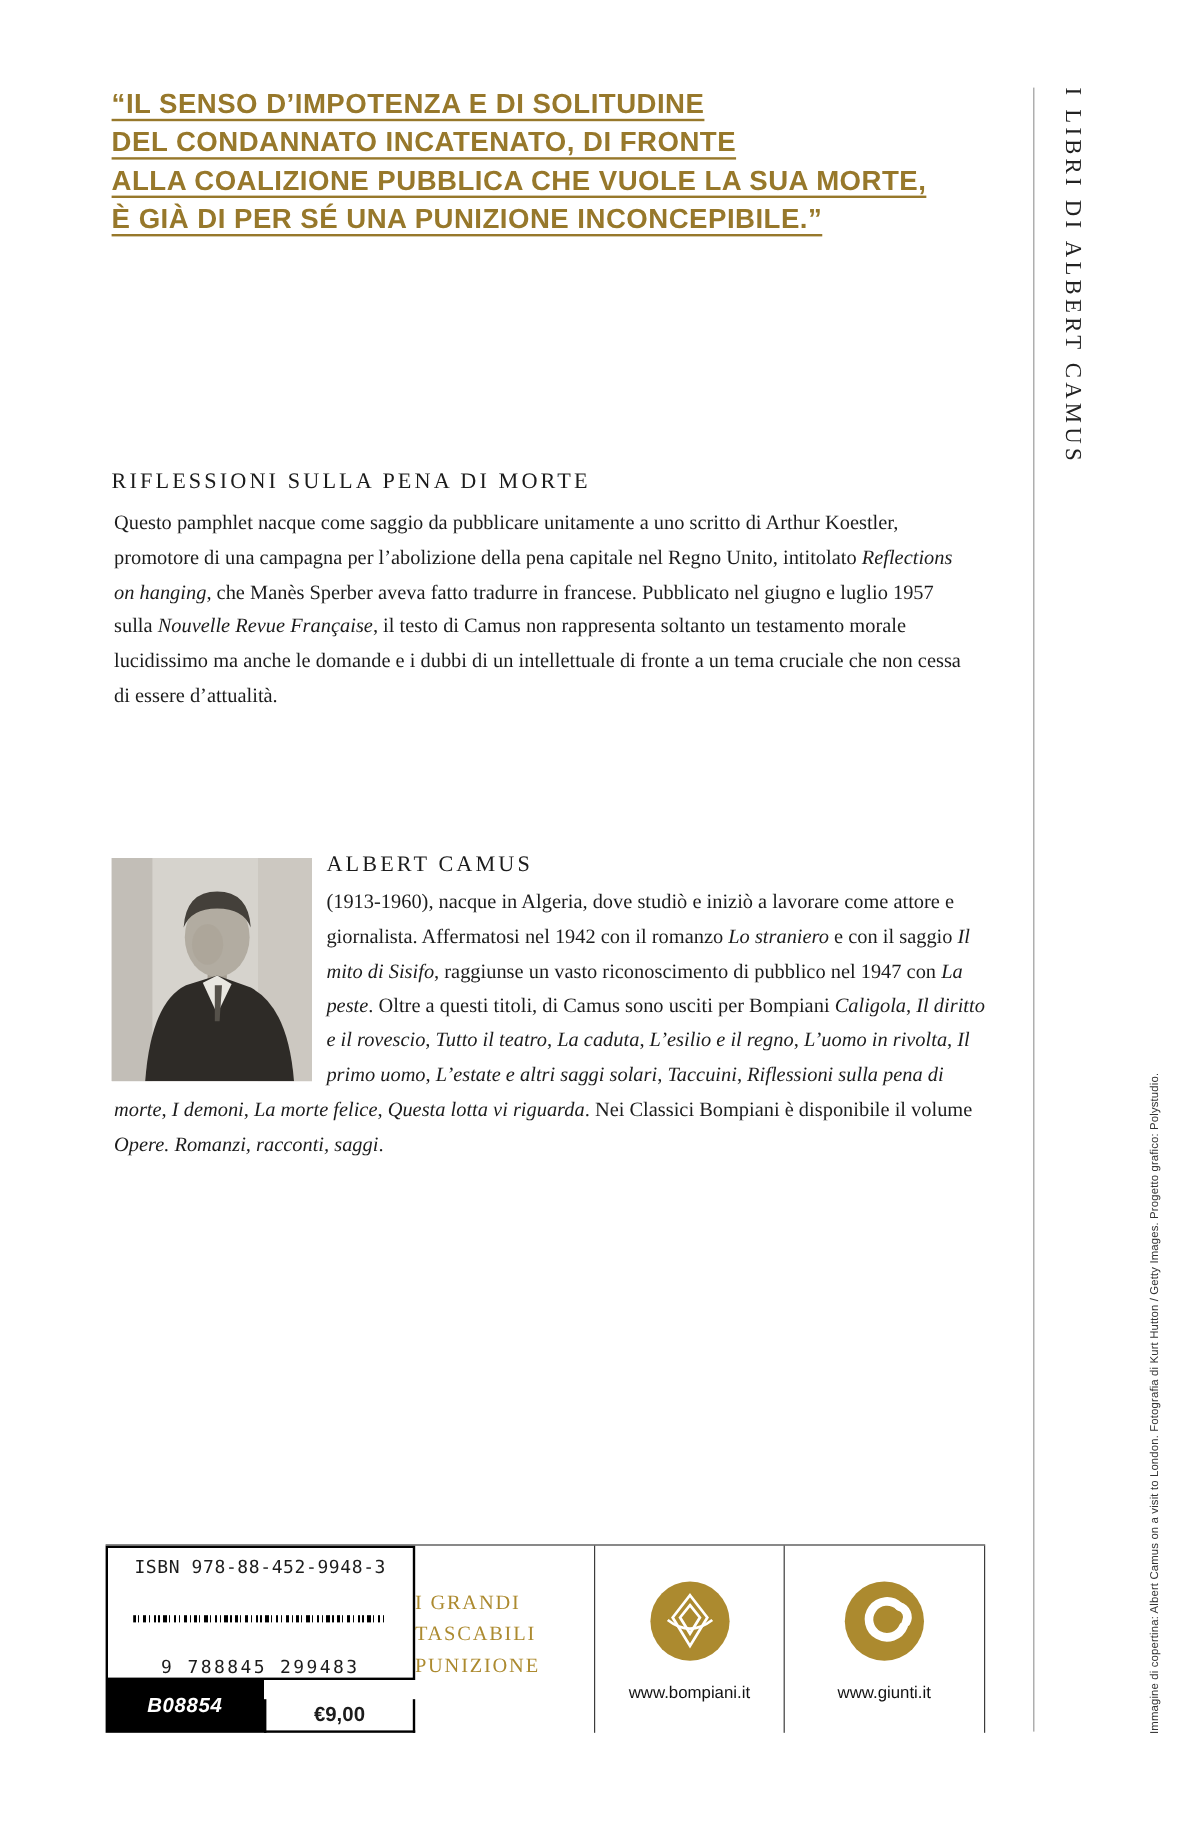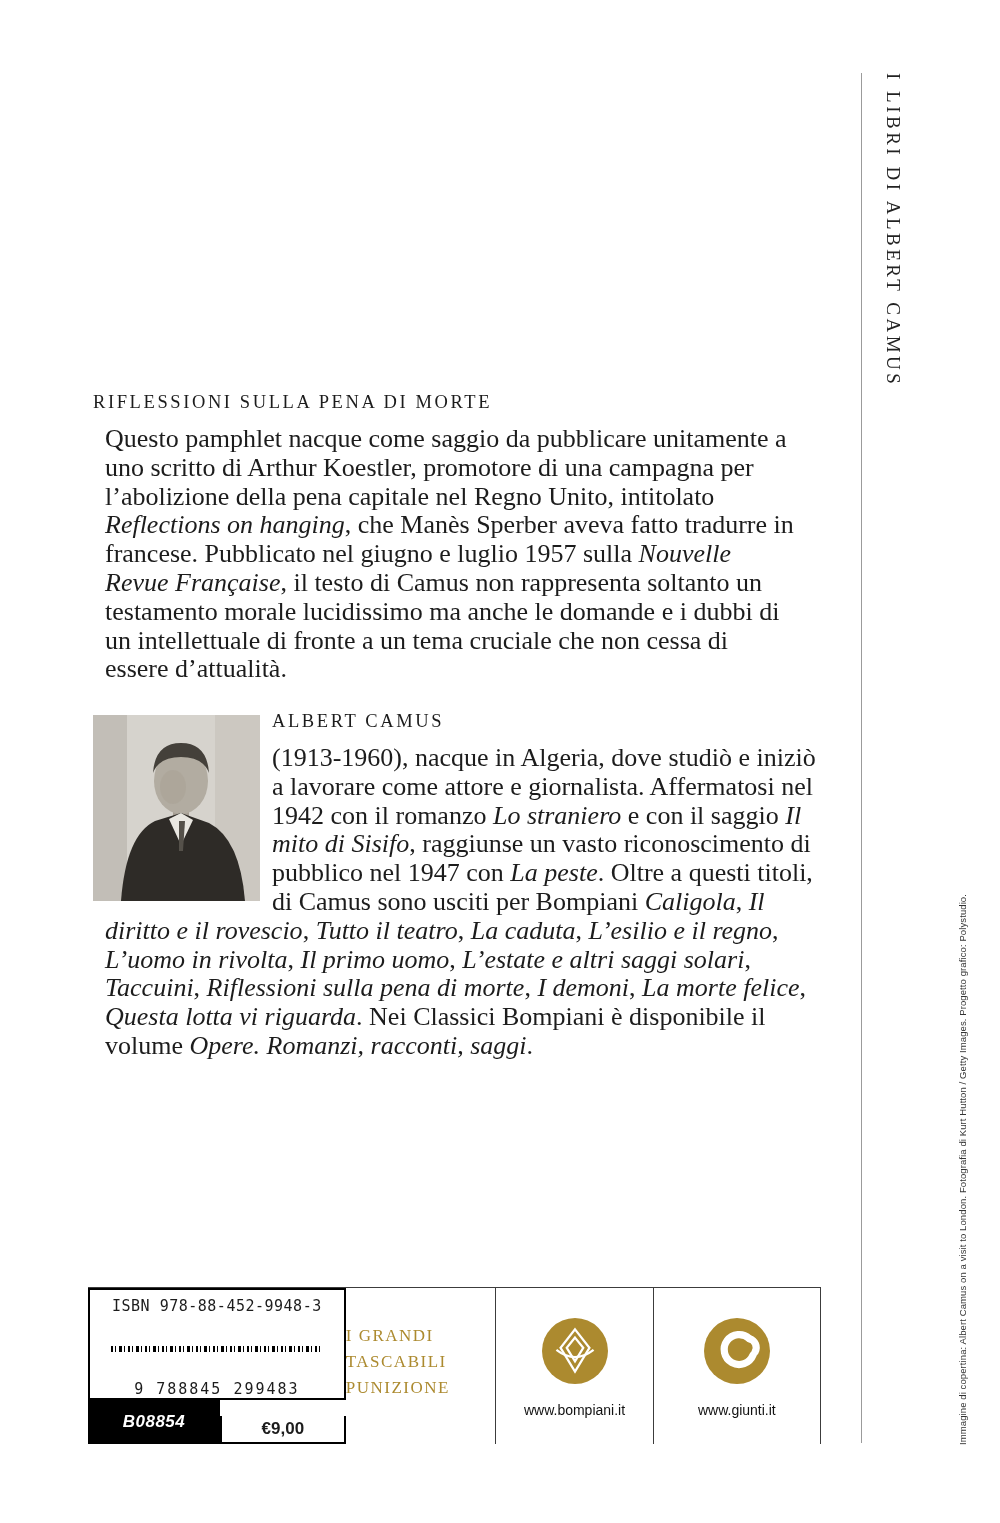--- a/index.html
+++ b/index.html
@@ -28,21 +28,21 @@
     writing-mode:vertical-rl;
     font-size:19px; letter-spacing:3.5px; color:#222;
   }
 
   
   .synopsis { position:absolute; left:93px; top:392px; width:715px; }
   .small-caps-heading {
     font-size:18.5px; font-weight:normal; letter-spacing:2.6px;
     margin:0 0 9px 0; color:#1c1c1c;
   }
-  .body-text { margin:12px; font-size:26px; line-height:28.8px; }
+  .body-text { margin:2px; font-size:17px; line-height:28.8px; }
   .body-text em { font-style:italic; }
 
   
   .author { position:absolute; left:93px; top:711px; width:737px; }
   .photo {
     float:left; width:167px; height:186px; margin:4px 12px 6px 0;
     background:#d6d3cd;
   }
   .photo svg { display:block; width:100%; height:100%; }
   .author .small-caps-heading { margin:0 0 6px 0; }
@@ -101,20 +101,26 @@
     writing-mode:vertical-rl; transform:rotate(180deg);
     font-family:"Liberation Sans", sans-serif; font-size:9.5px; color:#333;
     letter-spacing:0.1px; white-space:nowrap;
   }
 </style>
 </head>
 <body>
 
 <div class="page">
 
+  <section class="quote">
+    <div class="quote-line">“IL SENSO D’IMPOTENZA E DI SOLITUDINE</div>
+    <div class="quote-line">DEL CONDANNATO INCATENATO, DI FRONTE</div>
+    <div class="quote-line">ALLA COALIZIONE PUBBLICA CHE VUOLE LA SUA MORTE,</div>
+    <div class="quote-line">È GIÀ DI PER SÉ UNA PUNIZIONE INCONCEPIBILE.”</div>
+  </section>
 
   <div class="vrule"></div>
 
   <div class="sidebar-title">I LIBRI DI ALBERT CAMUS</div>
 
   <section class="synopsis">
     <h2 class="small-caps-heading">RIFLESSIONI SULLA PENA DI MORTE</h2>
     <p class="body-text"><span>Questo pamphlet nacque come saggio da pubblicare unitamente a uno scritto di Arthur Koestler, promotore di una campagna per l’abolizione della pena capitale nel Regno Unito, intitolato </span><em>Reflections on hanging</em><span>, che Manès Sperber aveva fatto tradurre in francese. Pubblicato nel giugno e luglio 1957 sulla </span><em>Nouvelle Revue Française</em><span>, il testo di Camus non rappresenta soltanto un testamento morale lucidissimo ma anche le domande e i dubbi di un intellettuale di fronte a un tema cruciale che non cessa di essere d’attualità.</span></p>
   </section>
 

